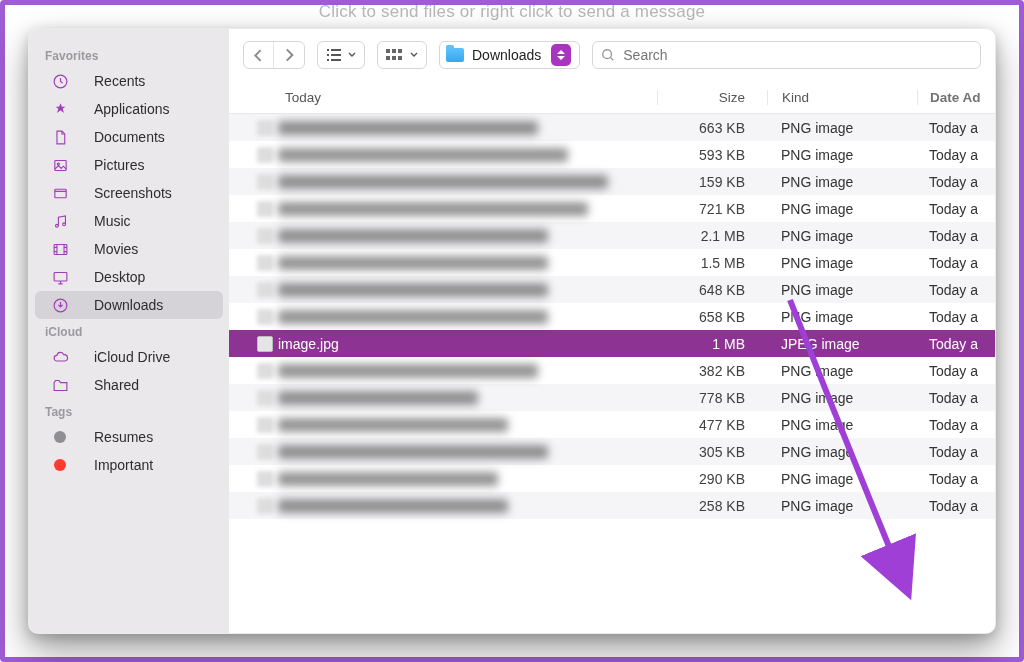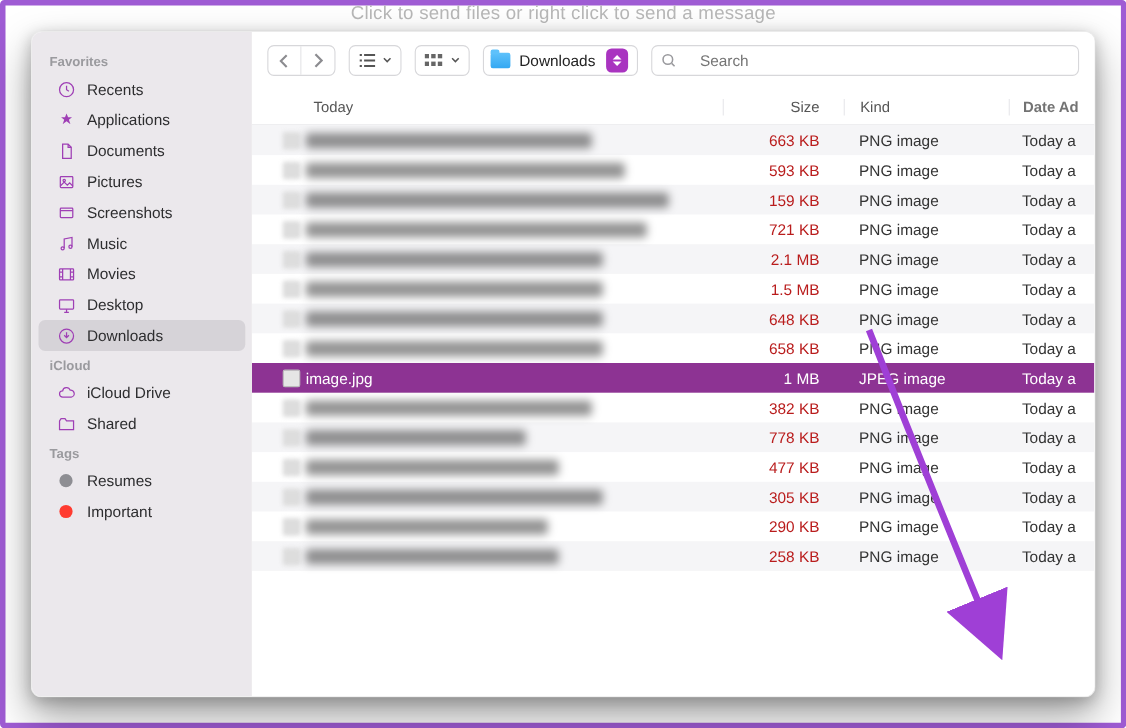--- a/index.html
+++ b/index.html
@@ -7,52 +7,52 @@
   .outer-border { position: absolute; inset: 0; border: 5px solid #9f5cd4; border-radius: 4px; }
   .hint-text { position: absolute; top: 2px; left: 50%; transform: translateX(-50%); color: #b8b8b8; font-size: 17px; letter-spacing: .2px; }
   .dialog {
     position: absolute; left: 28px; top: 28px; right: 28px; bottom: 28px;
     background: #fff; border-radius: 10px; box-shadow: 0 18px 38px rgba(0,0,0,.35), 0 4px 14px rgba(0,0,0,.22);
     display: flex; overflow: hidden; border: .5px solid rgba(0,0,0,.08);
   }
   
   .sidebar { width: 200px; background: #ebe8ec; padding: 14px 0 0 0; overflow: hidden; }
   .sb-section-label { color: #9a9a9e; font-size: 12px; font-weight: 600; padding: 6px 16px 4px; }
-  .sb-item { display: flex; align-items: center; gap: 10px; padding: 5px 16px; font-size: 14px; color: #2d2d2f; cursor: default; border-radius: 6px; margin: 0 6px; }
+  .sb-item { display: flex; align-items: center; gap: 25px; padding: 5px 16px; font-size: 14px; color: #2d2d2f; cursor: default; border-radius: 6px; margin: 0 6px; }
   .sb-item.selected { background: #d6d3d8; }
   .sb-icon { width: 18px; height: 18px; display: flex; align-items: center; justify-content: center; color: #9f3fb5; }
   .sb-icon svg { width: 17px; height: 17px; stroke: currentColor; fill: none; stroke-width: 1.6; }
   .tag-dot { width: 12px; height: 12px; border-radius: 50%; }
   
   .main { flex: 1; display: flex; flex-direction: column; background: #fff; }
   .toolbar { display: flex; align-items: center; gap: 12px; padding: 12px 14px; border-bottom: 1px solid rgba(0,0,0,0); }
   .seg { display: flex; border: 1px solid #d7d7da; border-radius: 6px; background: #fff; height: 28px; }
   .seg button { width: 30px; border: none; background: transparent; color: #8c8c90; border-right: 1px solid #e4e4e7; display:flex;align-items:center;justify-content:center; }
   .seg button:last-child { border-right: none; }
   .tb-btn { height: 28px; border: 1px solid #d7d7da; border-radius: 6px; background: #fff; display: flex; align-items: center; gap: 6px; padding: 0 8px; color: #444; }
   .path-pill { display: flex; align-items: center; gap: 8px; height: 28px; border: 1px solid #d7d7da; border-radius: 6px; padding: 0 8px 0 6px; background: #fff; }
   .folder-ico { width: 18px; height: 14px; background: linear-gradient(#5ec1fb,#34a8f2); border-radius: 2px; position: relative; }
   .folder-ico:before { content:""; position:absolute; top:-3px; left:0; width:8px; height:4px; background:#5ec1fb; border-radius:2px 2px 0 0; }
   .path-pill span { font-size: 14px; color: #222; }
   .updown { width: 20px; height: 22px; background: #a934c0; border-radius: 5px; margin-left: 2px; display: flex; flex-direction: column; align-items: center; justify-content: center; gap: 0px; }
   .updown:before,.updown:after{content:"";width:0;height:0;border-left:4px solid transparent;border-right:4px solid transparent;}
   .updown:before{border-bottom:4px solid #fff;margin-bottom:2px;} .updown:after{border-top:4px solid #fff;}
-  .search { flex: 1; display: flex; align-items: center; height: 28px; border: 1px solid #d7d7da; border-radius: 6px; padding: 0 8px; color: #9a9a9e; gap: 19px; justify-content: flex-end; }
+  .search { flex: 1; display: flex; align-items: center; height: 28px; border: 1px solid #d7d7da; border-radius: 6px; padding: 0 8px; color: #9a9a9e; gap: 6px; justify-content: flex-end; }
   .search input { border: none; outline: none; font-size: 14px; flex:1; background: transparent; color:#333; }
   
   .thead { display: flex; align-items: center; font-size: 13.5px; color: #555; border-bottom: 1px solid #e7e7ea; padding: 8px 0; }
   .col-name { flex: 1; padding-left: 56px; }
   .col-size { width: 110px; text-align: right; padding-right: 22px; border-left: 1px solid #e7e7ea; padding-top:0; padding-bottom:0; padding-left:12px;}
   .col-kind { width: 150px; padding-left: 14px; border-left: 1px solid #e7e7ea; }
   .col-date { width: 78px; padding-left: 12px; border-left: 1px solid #e7e7ea; font-weight: 600; color:#737373; }
   .tbody { flex: 1; overflow: hidden; position: relative; }
   .row { display: flex; align-items: center; height: 27px; font-size: 14px; color: #333; }
   .row:nth-child(odd) { background: #f5f5f7; }
   .row .c-name { flex: 1; padding-left: 28px; display:flex; align-items:center; gap:5px; }
-  .row .c-size { width: 110px; text-align: right; padding-right: 22px; color:#b91c1c; }
+  .row .c-size { width: 110px; text-align: right; padding-right: 22px; color:#404040; }
   .row .c-kind { width: 150px; padding-left: 14px; }
   .row .c-date { width: 78px; padding-left: 12px; white-space:nowrap; overflow:hidden; }
   .row.selected { background: #8d3393 !important; color: #fff; }
   .row.selected .c-size,.row.selected .c-kind,.row.selected .c-date{color:#fff;}
   .blur-name { display:inline-block; height: 14px; border-radius: 3px; filter: blur(4px); background: rgba(0,0,0,.42); }
   .file-thumb { width: 16px; height: 16px; background: #ddd; border-radius: 2px; filter: blur(2px); flex-shrink:0; }
   .file-thumb.real { filter:none; background:#e5e5e5; border:1px solid #bcbcbc; position:relative; }
   
   .footer { display: flex; justify-content: flex-end; gap: 12px; padding: 14px 18px; border-top: 1px solid #e7e7ea; background: #fff; }
   .btn { height: 30px; padding: 0 18px; border-radius: 6px; font-size: 14px; border: 1px solid #d7d7da; background: #fff; color: #333; display:flex;align-items:center; }

